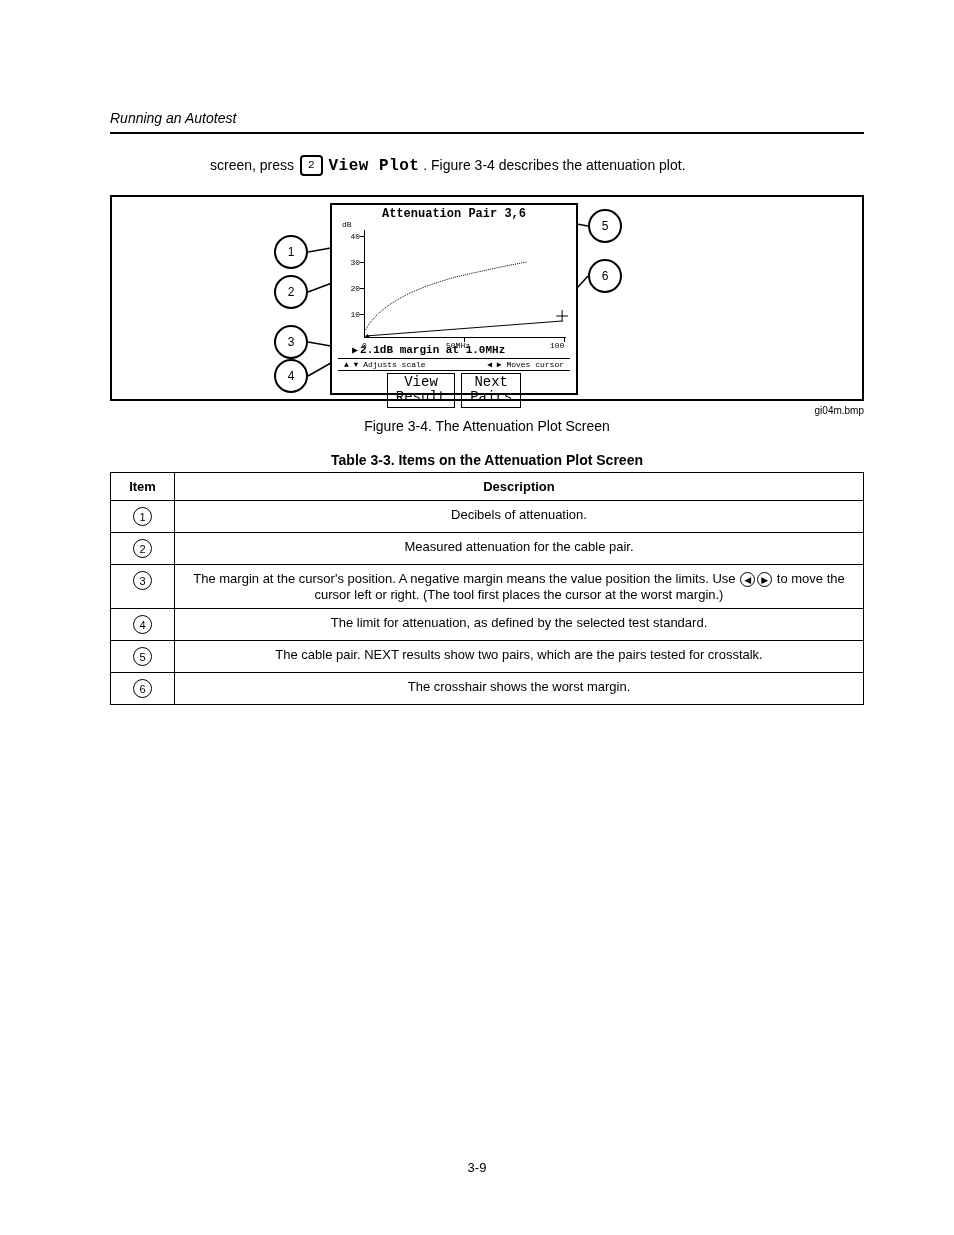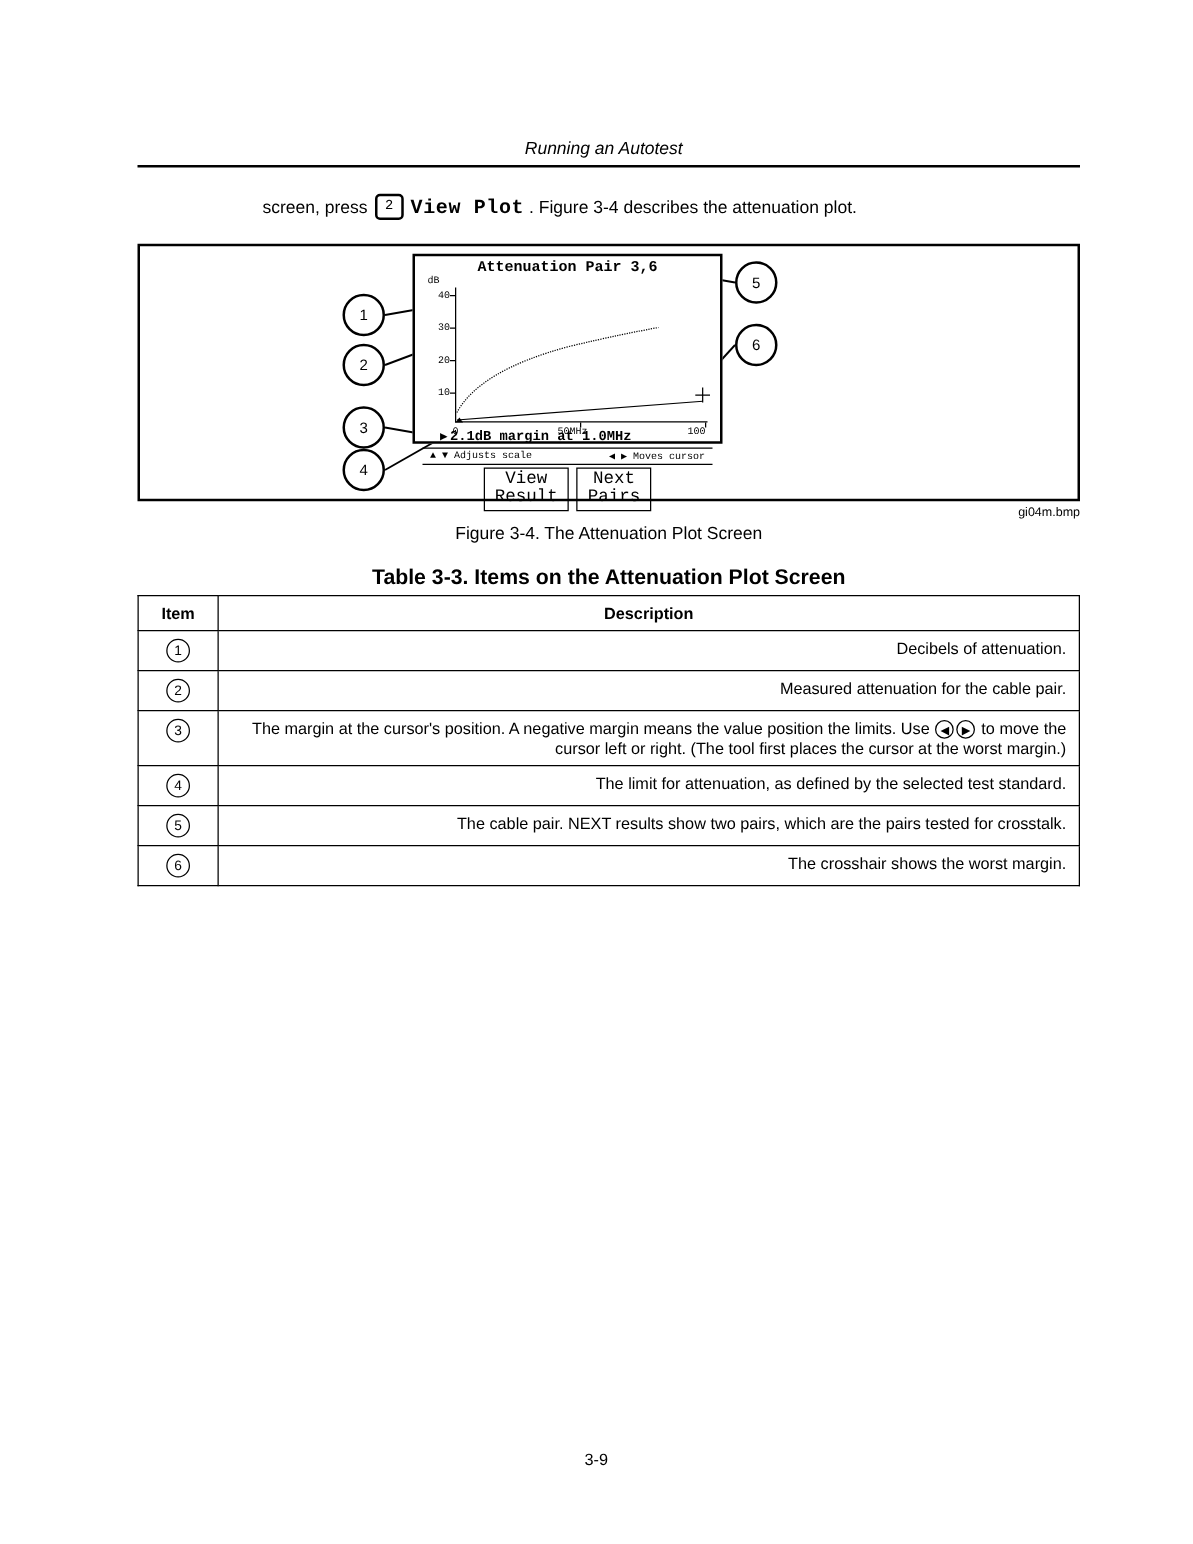--- a/index.html
+++ b/index.html
@@ -10,21 +10,21 @@
     font-family: Arial, Helvetica, sans-serif;
     color: #000;
     width: 954px;
     height: 1235px;
     position: relative;
   }
   .page {
     padding: 110px 90px 0 110px;
   }
   .header-right {
-    text-align: center;
+    text-align: left;
     font-size: 14px;
     font-style: italic;
     margin-bottom: 4px;
     padding-right: 8px;
   }
   .hr { border-top: 2px solid #000; margin: 6px 0 20px 0; }
 
   .softkey-line {
     font-size: 14px;
     margin-left: 100px;
@@ -76,21 +76,21 @@
   .co4 { top: 162px; left: 162px; }
   
   .co5 { top: 12px; left: 476px; }
   .co6 { top: 62px; left: 476px; }
 
   .lcd {
     position: absolute;
     left: 218px;
     top: 6px;
     width: 248px;
-    height: 152px;
+    height: 192px;
     border: 2px solid #000;
     background: #fff;
     font-family: "Courier New", monospace;
   }
   .lcd-title {
     text-align: center;
     font-size: 12px;
     font-weight: bold;
     padding: 2px 0 1px 0;
     border-bottom: 0;
@@ -158,35 +158,35 @@
     min-width: 44px;
   }
 
   .figure-caption {
     font-size: 14px;
     font-weight: normal;
     margin-bottom: 4px;
   }
 
   .table-caption {
-    font-size: 17px;
+    font-size: 14px;
     font-weight: bold;
     text-align: center;
     margin: 18px 0 4px 0;
   }
   table.items {
     width: 100%;
     border-collapse: collapse;
     padding-left: 45px;
   }
   table.items th, table.items td {
     border: 1px solid #000;
     padding: 6px 10px;
     font-size: 13px;
-    text-align: right;
+    text-align: center;
     vertical-align: top;
   }
   table.items th {
     font-weight: bold;
     text-align: center;
   }
   table.items th:first-child,
   table.items td:first-child {
     width: 64px;
     text-align: center;

